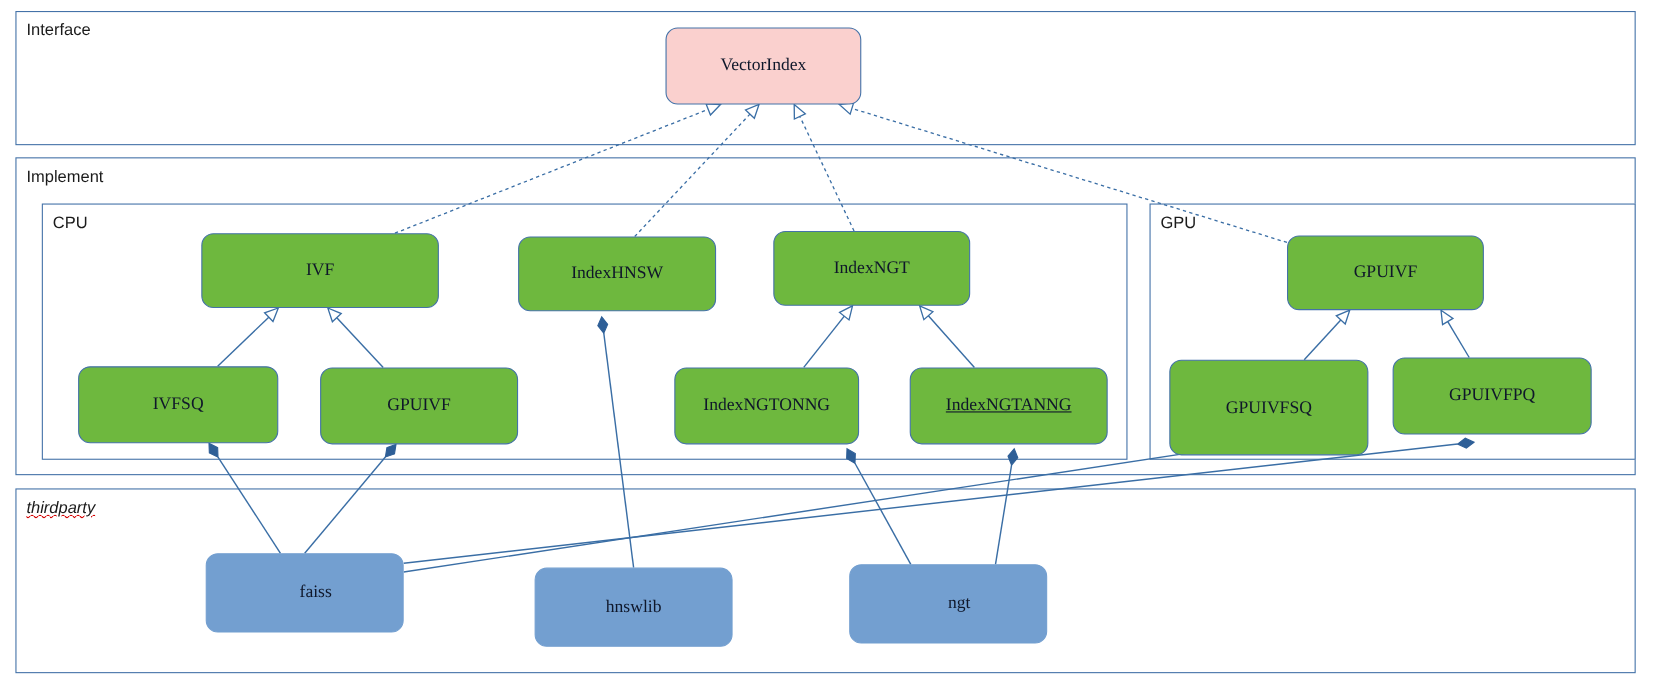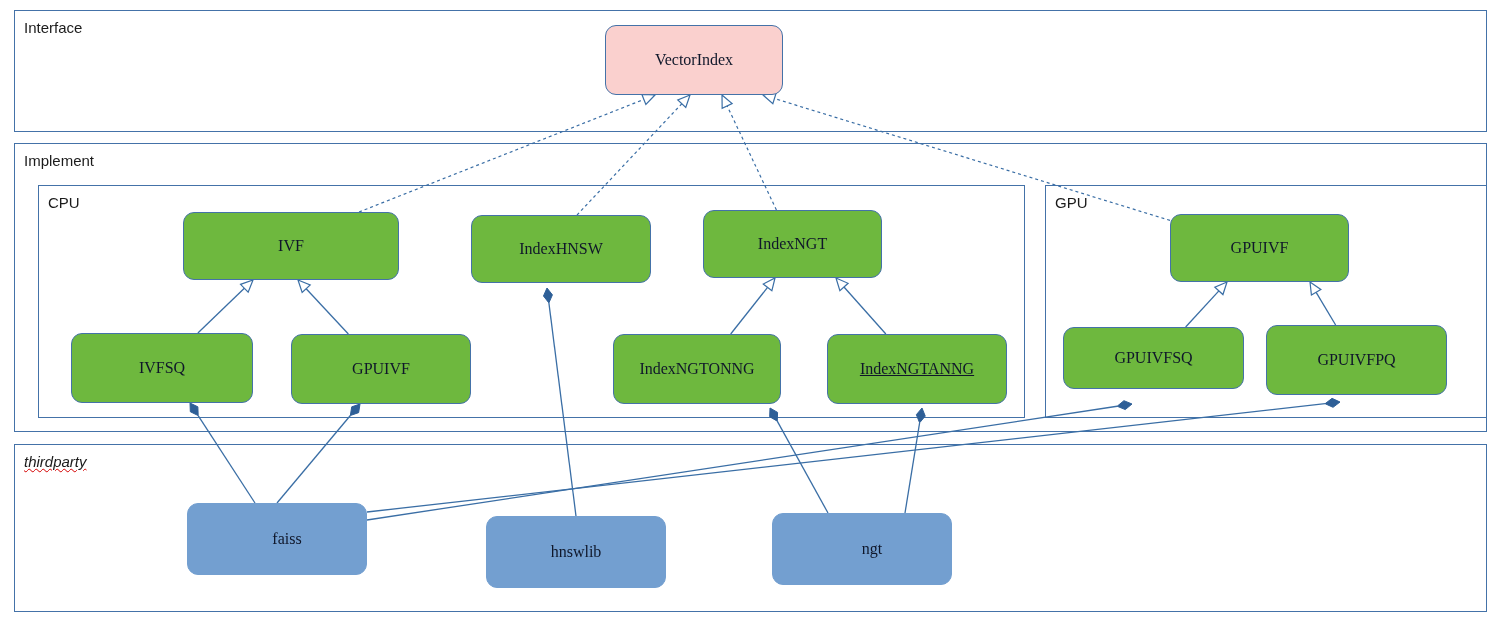--- a/index.html
+++ b/index.html
@@ -150,20 +150,20 @@
   <div id="nodes-layer">
       <div class="node interface-node" style="left: 605px; top: 25px; width: 178px; height: 70px;">VectorIndex</div>
       <div class="node impl-node" style="left: 183px; top: 212px; width: 216px; height: 68px;">IVF</div>
       <div class="node impl-node" style="left: 455px; top: 215px; width: 180px; height: 68px; margin-left: 16px;">IndexHNSW</div>
       <div class="node impl-node" style="left: 703px; top: 210px; width: 179px; height: 68px;">IndexNGT</div>
       <div class="node impl-node" style="left: 1170px; top: 214px; width: 179px; height: 68px;">GPUIVF</div>
       <div class="node impl-node" style="left: 71px; top: 333px; width: 182px; height: 70px;">IVFSQ</div>
       <div class="node impl-node" style="left: 291px; top: 334px; width: 180px; height: 70px;">GPUIVF</div>
       <div class="node impl-node" style="left: 613px; top: 334px; width: 168px; height: 70px;">IndexNGTONNG</div>
       <div class="node impl-node" style="left: 827px; top: 334px; width: 180px; height: 70px; text-decoration: underline;">IndexNGTANNG</div>
-      <div class="node impl-node" style="left: 1063px; top: 327px; width: 181px; height: 62px;">GPUIVFSQ</div>
+      <div class="node impl-node" style="left: 1063px; top: 327px; width: 181px; height: 87px;">GPUIVFSQ</div>
       <div class="node impl-node" style="left: 1266px; top: 325px; width: 181px; height: 70px;">GPUIVFPQ</div>
       <div class="node thirdparty-node" style="left: 187px; top: 503px; width: 180px; height: 72px; padding-left: 20px;">faiss</div>
       <div class="node thirdparty-node" style="left: 486px; top: 516px; width: 180px; height: 72px;">hnswlib</div>
       <div class="node thirdparty-node" style="left: 772px; top: 513px; width: 180px; height: 72px; padding-left: 20px;">ngt</div>
     </div>
 
 </div>
 
 </body></html>

